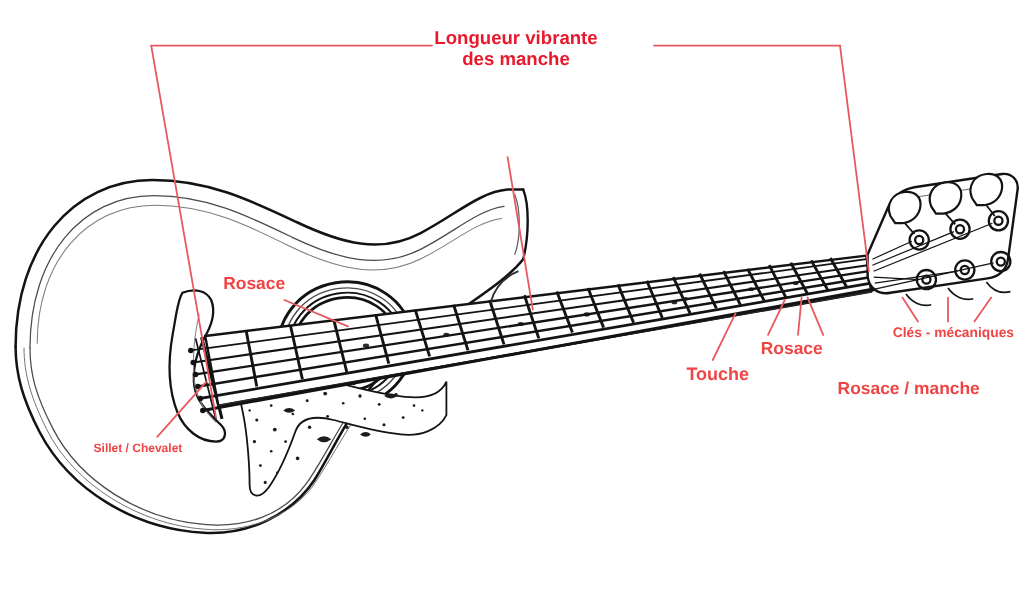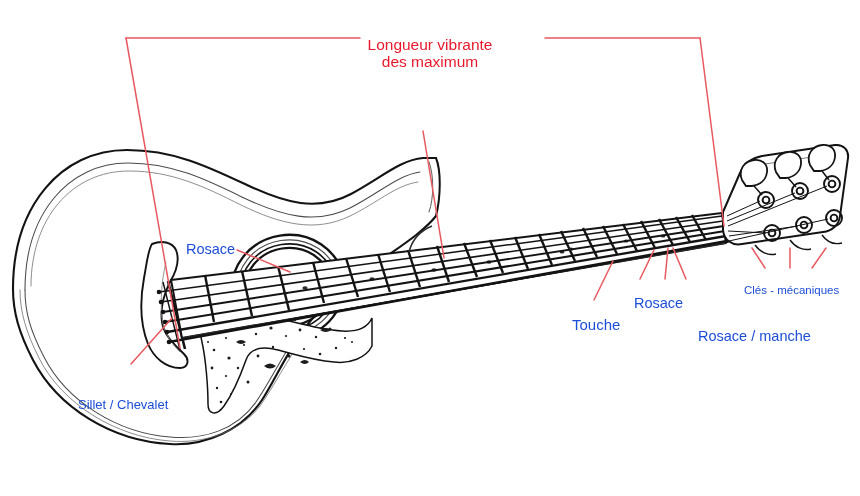--- a/index.html
+++ b/index.html
@@ -1,27 +1,27 @@
 <!DOCTYPE html>
 <html><head>
 <meta charset="utf-8">
 <title>Guitare - schéma annoté</title>
 <style>
   html,body{margin:0;padding:0;background:#ffffff;}
   body{width:860px;height:496px;overflow:hidden;
        font-family:"Liberation Sans","DejaVu Sans",sans-serif;}
   #stage{position:relative;width:860px;height:496px;background:#fff;}
   #art{position:absolute;left:0;top:0;width:860px;height:496px;}
-  .lbl{position:absolute;font-weight:normal;white-space:nowrap;line-height:1.12;margin-top:12px;}
+  .lbl{position:absolute;font-weight:bold;white-space:nowrap;line-height:1.12;}
   .lbl.red{color:#e8192c;text-align:center;}
-  .lbl.blk{color:#1d4ed8;}
+  .lbl.blk{color:#ef4444;}
   #t-vibrante{left:430px;top:24px;transform:translateX(-50%);font-size:15.5px;}
   #t-case12{left:424px;top:92px;transform:translateX(-50%);font-size:11.5px;}
   #t-rosace{left:186px;top:229px;font-size:14.5px;}
-  #t-chevalet{left:78px;top:386px;font-size:13px;}
+  #t-chevalet{left:78px;top:369px;font-size:10px;}
   #t-touche{left:572px;top:305px;font-size:15px;}
   #t-frettes{left:634px;top:283px;font-size:14.5px;}
   #t-sillet-manche{left:698px;top:316px;font-size:14.5px;}
   #t-cles{left:744px;top:272px;font-size:11.5px;}
 </style>
 </head>
 <body>
 
 <div id="stage">
 
@@ -260,21 +260,21 @@
       <line x1="686" y1="279" x2="673" y2="248"></line>
 
       <line x1="765" y1="268" x2="752" y2="248"></line>
       <line x1="790" y1="268" x2="790" y2="248"></line>
       <line x1="812" y1="268" x2="826" y2="248"></line>
     </g>
   </svg>
 
   <div class="lbl red" id="t-vibrante">
     <div>Longueur vibrante</div>
-    <div>des maximum</div>
+    <div>des manche</div>
   </div>
 
   <div class="lbl red" id="t-case12">
   </div>
 
   <div class="lbl blk" id="t-rosace">Rosace</div>
   <div class="lbl blk" id="t-chevalet">Sillet / Chevalet</div>
   <div class="lbl blk" id="t-touche">Touche</div>
   <div class="lbl blk" id="t-frettes">Rosace</div>
   <div class="lbl blk" id="t-sillet-manche">Rosace / manche</div>

